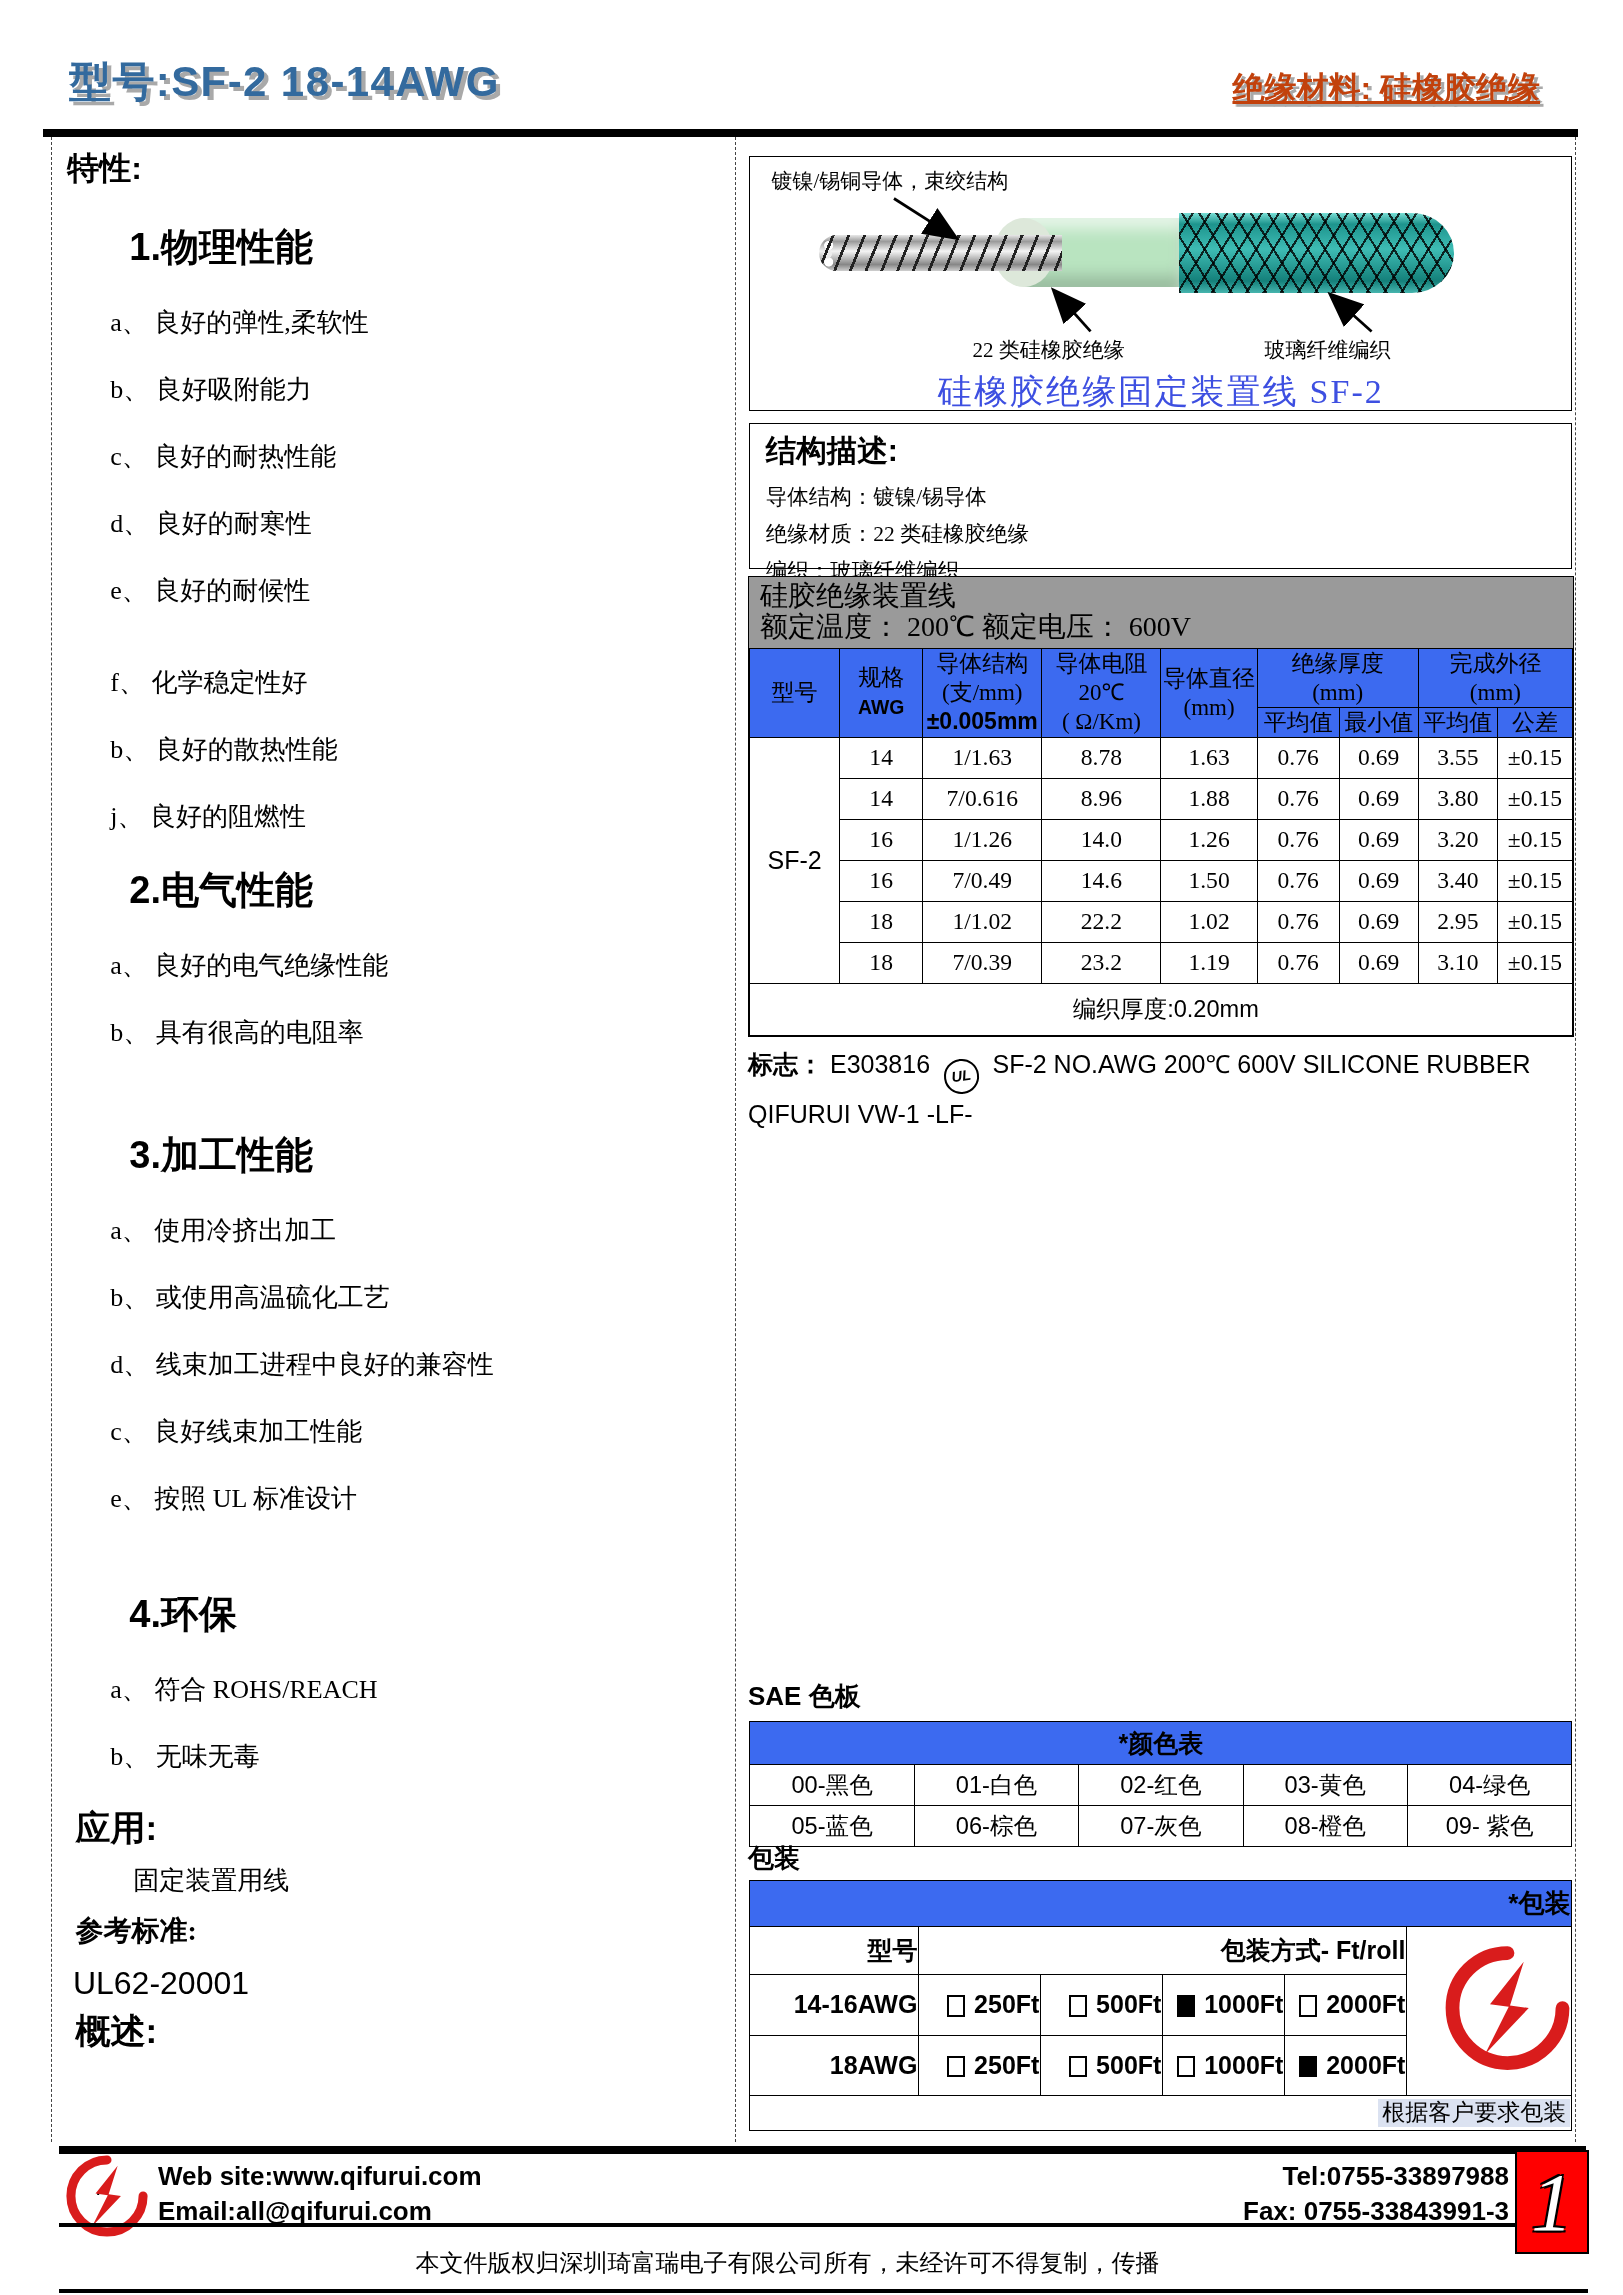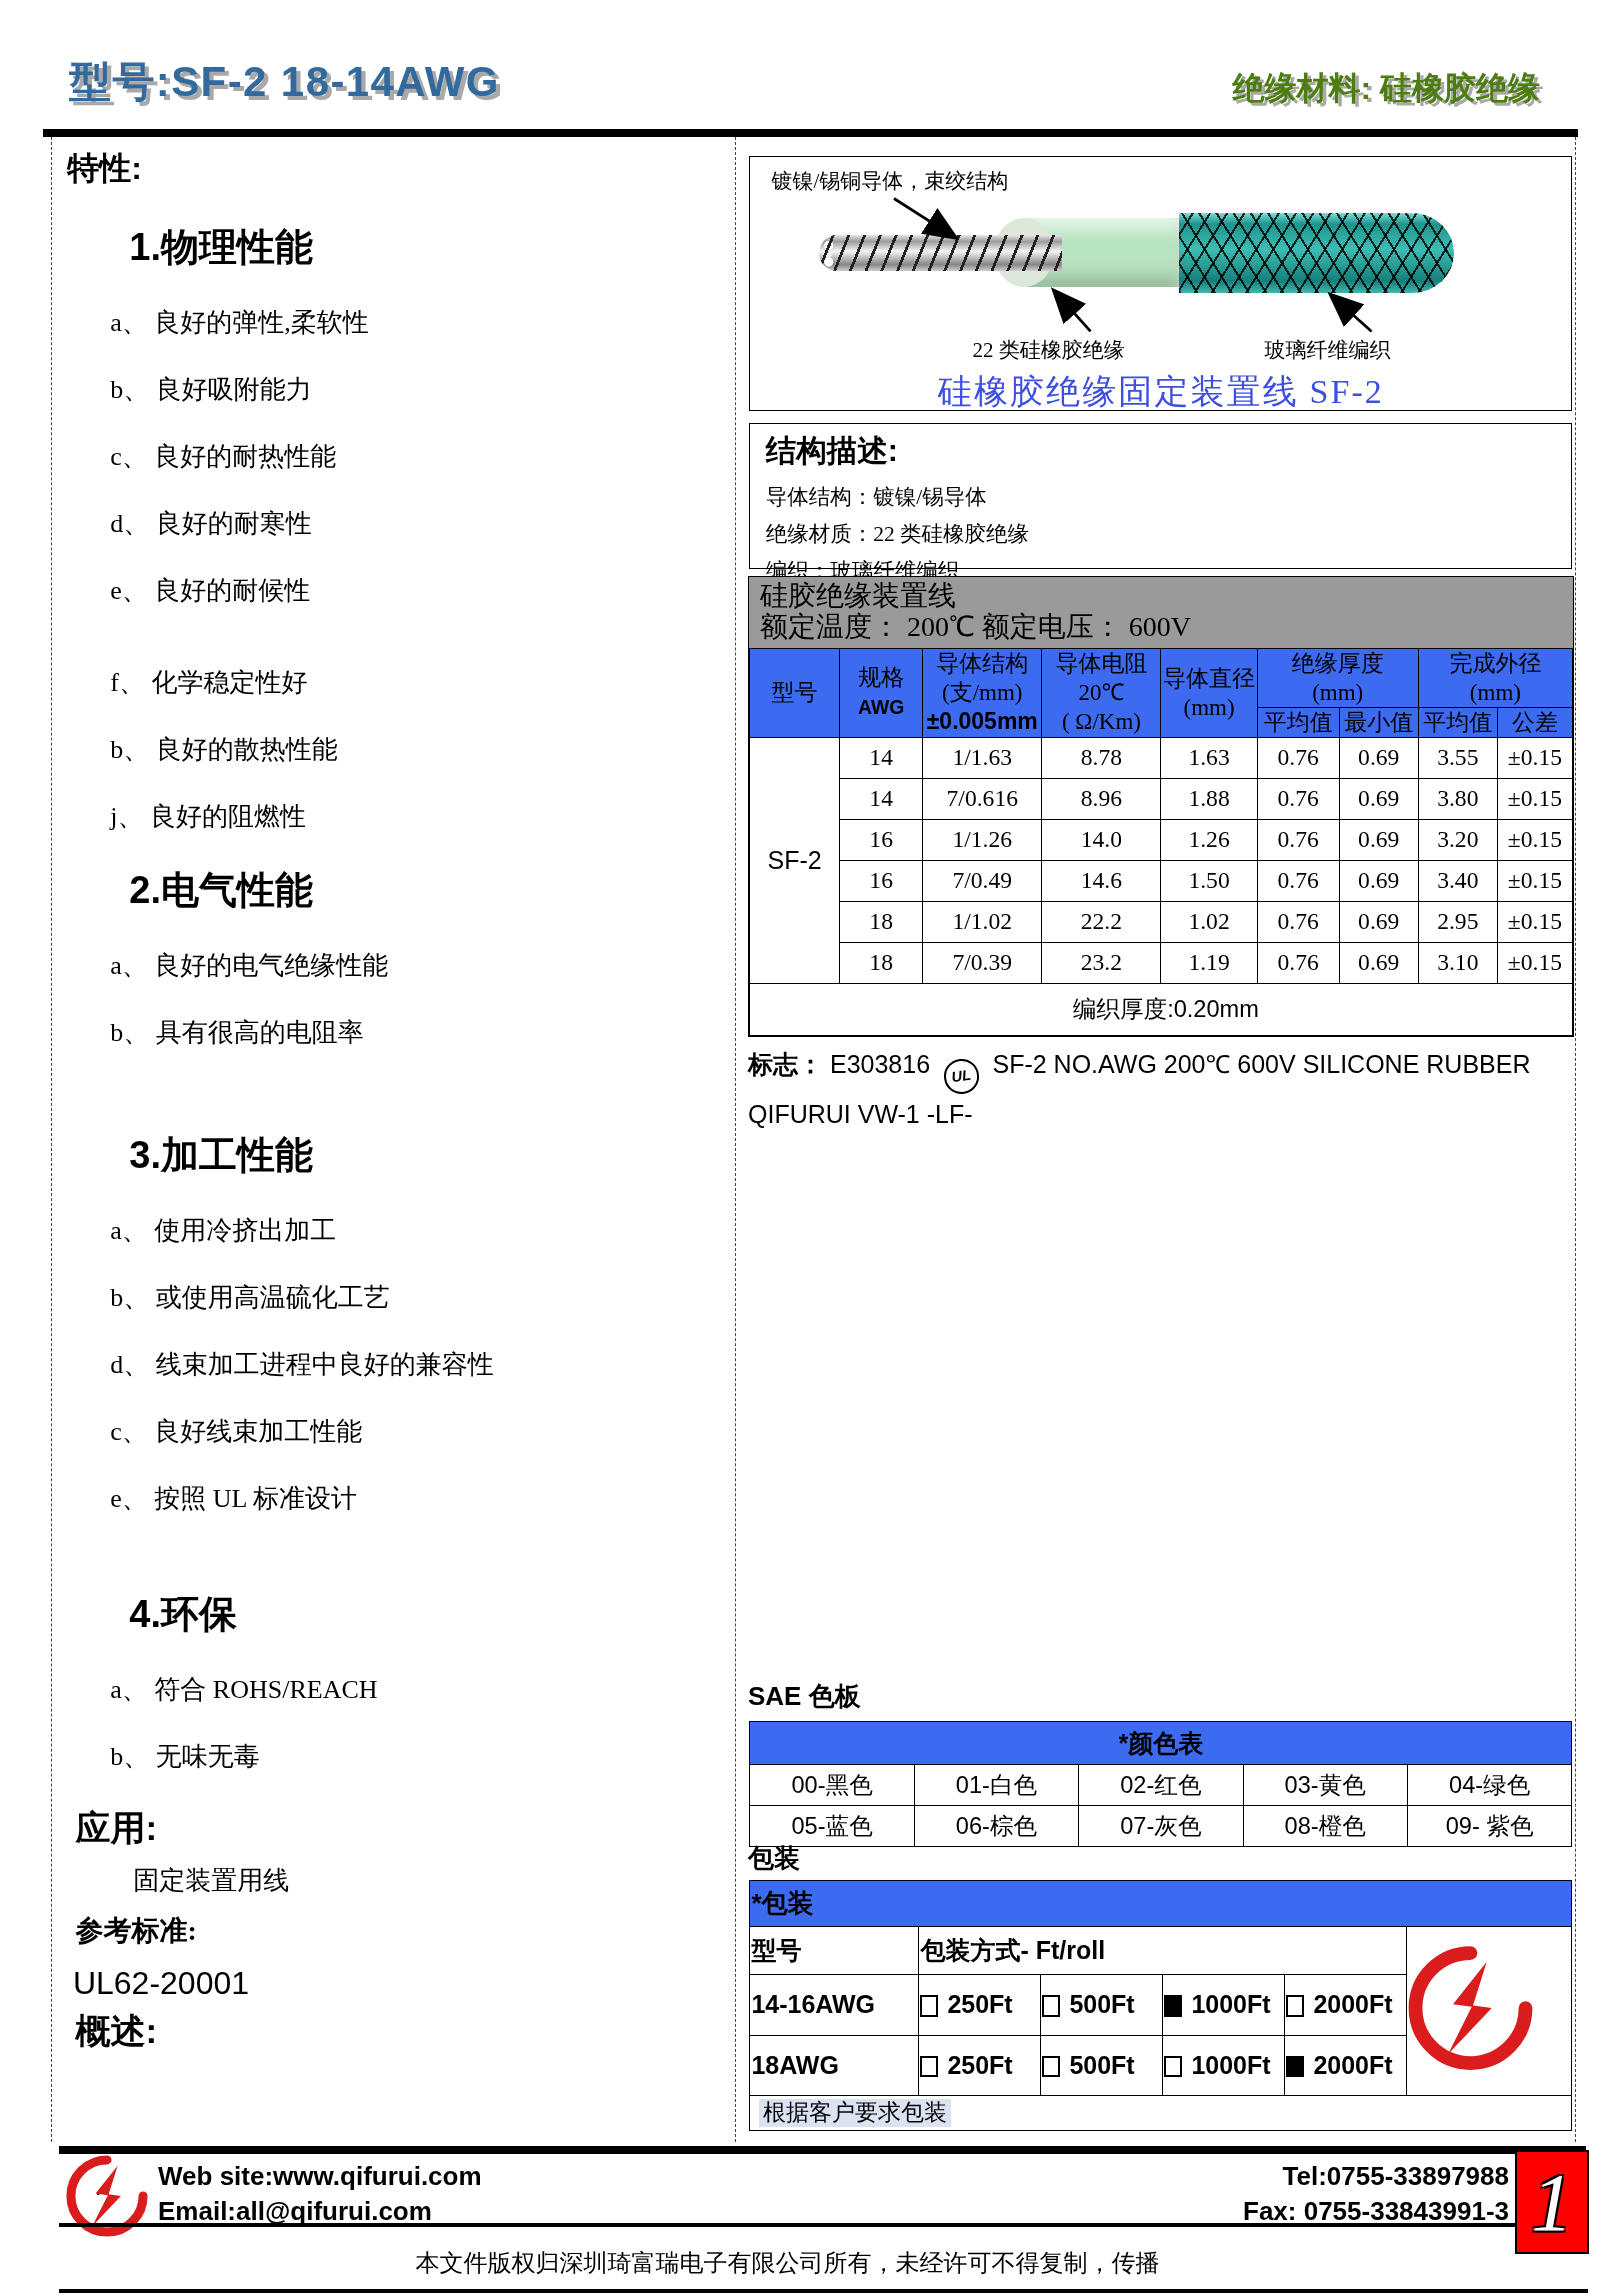--- a/index.html
+++ b/index.html
@@ -3,21 +3,21 @@
 <meta charset="utf-8">
 <style>
   html,body{margin:0;padding:0;background:#fff;}
   .page{position:relative;width:1623px;height:2295px;background:#ffffff;
         font-family:"Liberation Sans",sans-serif;color:#000;overflow:hidden;}
 
   
   .hdr-left{position:absolute;left:69px;top:54px;font-size:42px;font-weight:bold;
             color:#336A9E;text-shadow:4.2px 3.5px 0 #a9a9a9;letter-spacing:1.4px;}
   .hdr-right{position:absolute;right:83px;top:67px;font-size:32px;font-weight:bold;
-             color:#4d7c0f;text-shadow:3.5px 2.8px 0 #a9a9a9;}
+             color:#c2410c;text-shadow:3.5px 2.8px 0 #a9a9a9;text-decoration:underline;}
   .hdr-rule{position:absolute;left:43px;top:129px;width:1535px;height:8.3px;background:#000;
             box-shadow:0 12.5px 0 -9.7px #000;}
 
   
   .left-col{position:absolute;left:51px;top:137px;width:685px;height:2005px;
             border-left:1.4px dashed #444;border-right:1.4px dashed #444;box-sizing:border-box;
             padding-left:15.3px;}
   .right-border{position:absolute;left:1575px;top:137px;width:0;height:2005px;border-left:1.4px dashed #444;}
   .right-col{position:absolute;left:748px;top:135px;width:826px;height:2012px;}
 
@@ -97,21 +97,21 @@
   
   .sae-label{position:absolute;left:0;top:1544px;font-size:26px;font-weight:bold;}
   .sae-table{position:absolute;left:1.4px;top:1586px;width:823px;table-layout:fixed;}
   .sae-table th,.sae-table td{border:1.4px solid #000;text-align:center;}
   .sae-table th{background:#3C6AF0;font-size:25px;height:40px;font-weight:bold;}
   .sae-table td{font-size:23.6px;height:38px;margin-top:44px;}
 
   
   .pkg-label{position:absolute;left:0;top:1706px;font-size:26px;font-weight:bold;}
   .pkg-table{position:absolute;left:1.4px;top:1745px;width:823px;table-layout:fixed;}
-  .pkg-table th,.pkg-table td{border:1.4px solid #000;text-align:left;}
+  .pkg-table th,.pkg-table td{border:1.4px solid #000;text-align:right;}
   .pkg-table .pkg-head{background:#3C6AF0;font-size:26px;height:43px;font-weight:bold;}
   .pkg-table .pkg-sub{font-size:25px;font-weight:bold;height:44px;}
   .pkg-table td{font-size:25px;font-weight:bold;height:56px;}
   .pkg-foot{text-align:left;font-weight:normal !important;height:32px !important;
             font-family:"Liberation Serif",serif;font-size:23px !important;padding-left:8.3px;}
   .pkg-foot span{background:#dbe2f1;padding:1.4px 4.2px;}
   .cb{display:inline-block;width:18px;height:21.5px;border:2.1px solid #000;margin-right:9px;
       vertical-align:-3.5px;background:#fff;box-sizing:border-box;}
   .cb.filled{background:#000;}
   .brand-cell svg{width:125px;height:160px;}

